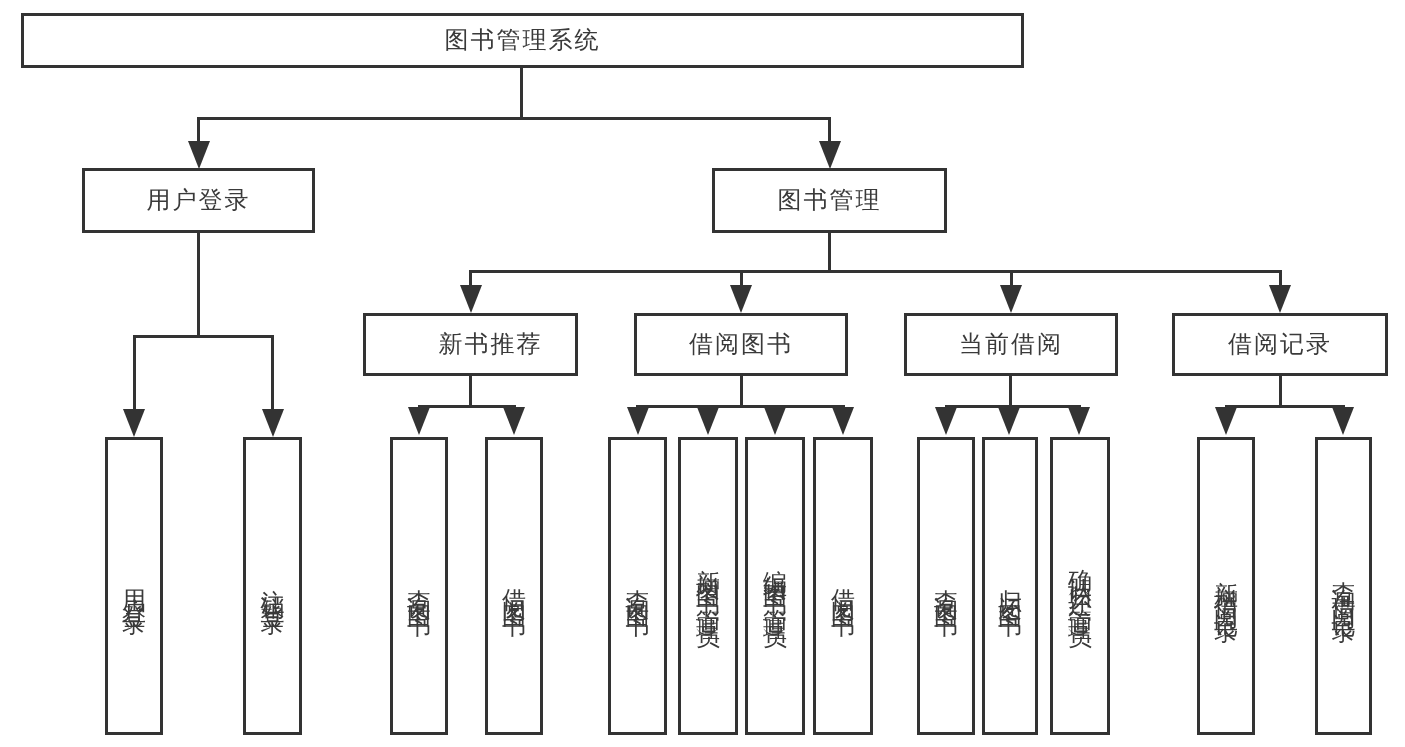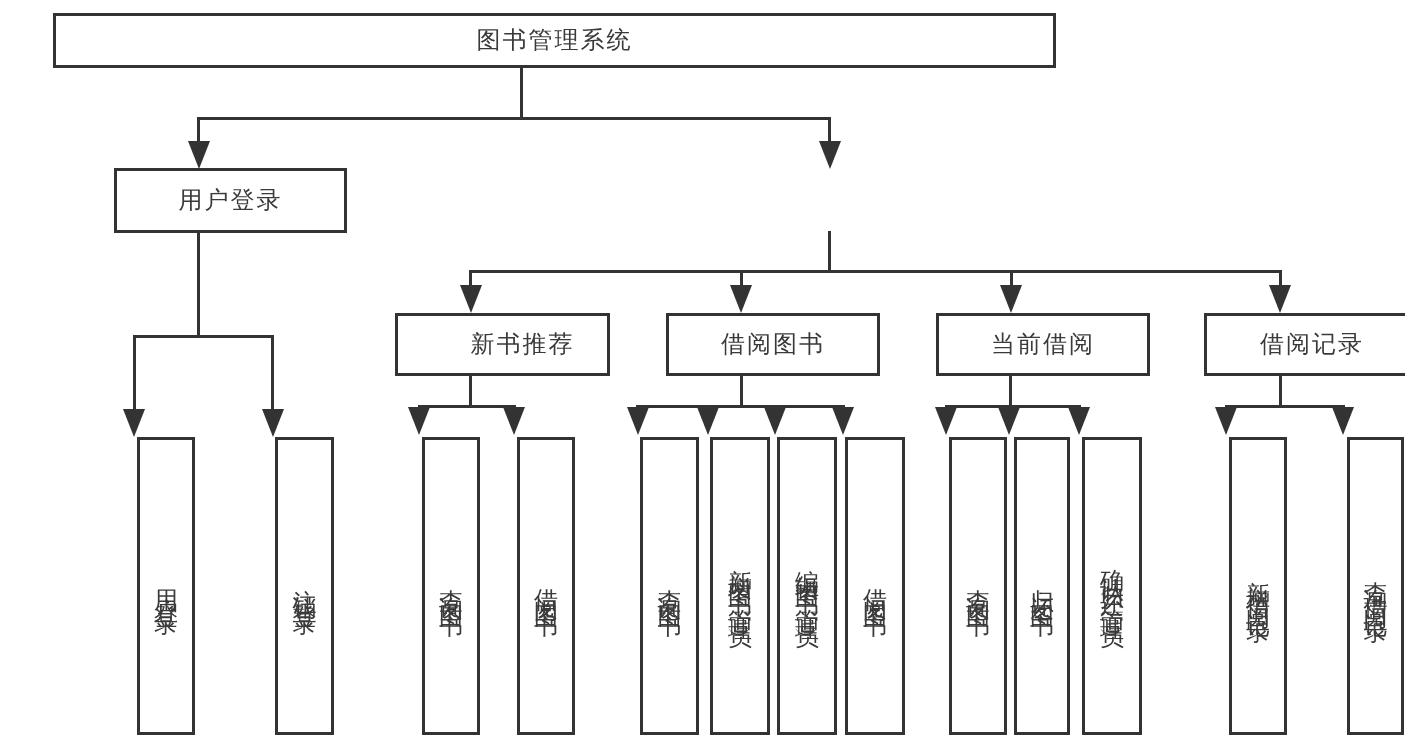--- a/index.html
+++ b/index.html
@@ -12,21 +12,20 @@
     font-family: "Liberation Sans", sans-serif;
   }
   .box {
     position: absolute;
     box-sizing: border-box;
     border: 3px solid #333333;
     background: #ffffff;
     display: flex;
     align-items: center;
     justify-content: center;
-    margin-left: 32px;
   }
   .lbl {
     font-size: 24px;
     color: #3a3a3a;
     letter-spacing: 2px;
     white-space: nowrap;
     line-height: 1.2;
   }
   .vbox .lbl {
     writing-mode: vertical-rl;
@@ -60,20 +59,23 @@
 <div id="canvas">
 
   <div class="box" style="left:21px; top:13px; width:1003px; height:55px;">
     <span class="lbl">图书管理系统</span>
   </div>
 
   <div class="box" style="left:82px; top:168px; width:233px; height:65px;">
     <span class="lbl">用户登录</span>
   </div>
 
+  <div class="box" style="left:712px; top:168px; width:235px; height:65px;">
+    <span class="lbl">图书管理</span>
+  </div>
 
   <div class="box" style="left:363px; top:313px; width:215px; height:63px;padding-left:40px;">
     <span class="lbl">新书推荐</span>
   </div>
 
   <div class="box" style="left:634px; top:313px; width:214px; height:63px;">
     <span class="lbl">借阅图书</span>
   </div>
 
   <div class="box" style="left:904px; top:313px; width:214px; height:63px;">

